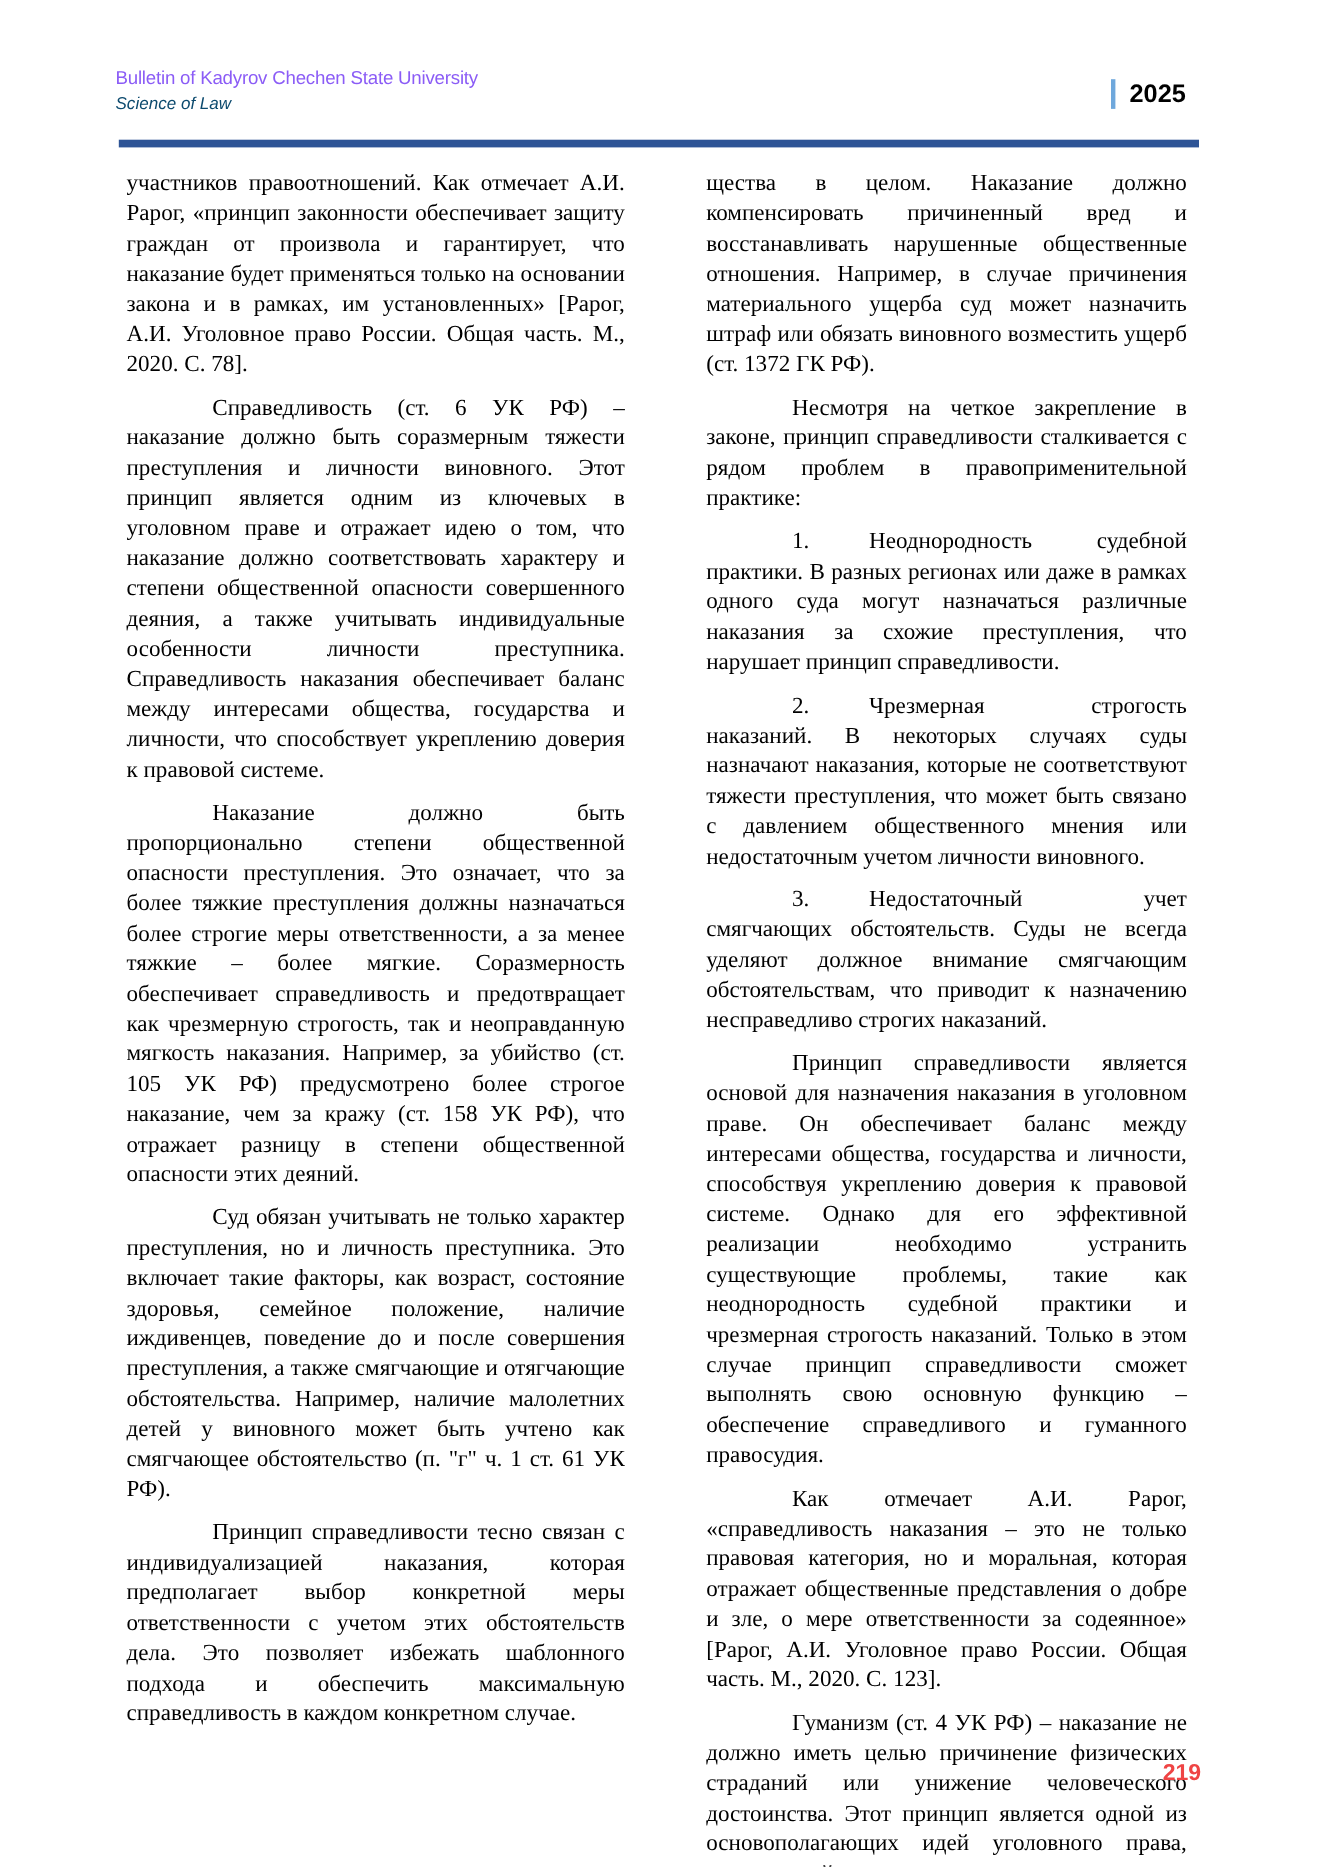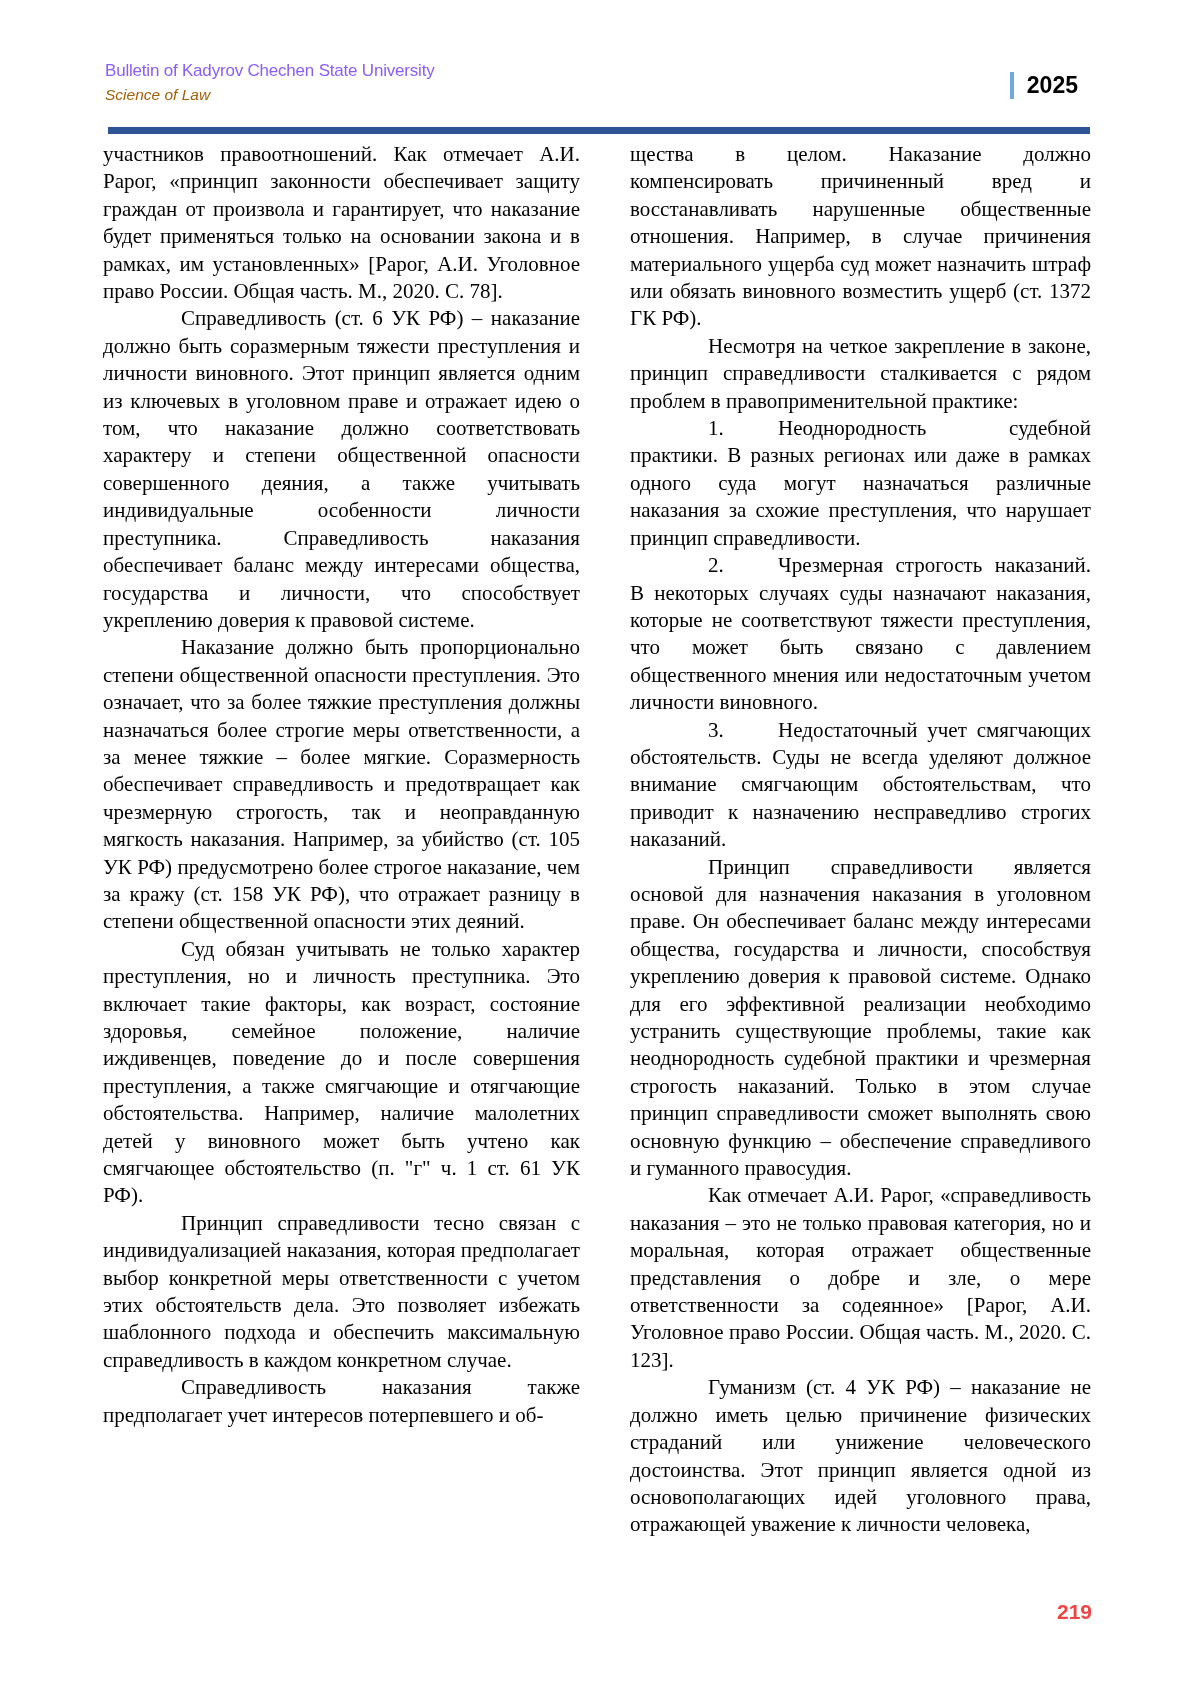--- a/index.html
+++ b/index.html
@@ -23,21 +23,21 @@
     font-size: 17px;
     font-weight: 500;
     letter-spacing: -0.2px;
     color: #8b5cf6;
     line-height: 22px;
   }
   .journal-subtitle {
     font-family: "Liberation Sans", sans-serif;
     font-style: italic;
     font-size: 15.5px;
-    color: #a16207;
+    color: #0c4a6e;
     line-height: 20px;
     margin-top: 3px;
   }
   .year-wrap {
     position: absolute;
     right: 14px;
     top: 12px;
     display: flex;
     align-items: center;
   }
@@ -69,21 +69,21 @@
     display: flex;
     gap: 50px;
   }
   .col { 
     font-size: 21px;
     line-height: 27.4px;
     text-align: justify;
   }
   .col-left  { width: 477px; }
   .col-right { width: 461px; }
-  .col p { margin: 0; padding: 0; }
+  .col p { margin: 12px; padding: 0; }
   .col p.indent { text-indent: 78px; }
   .li-num {
     display: inline-block;
     width: 70px;
     text-indent: 0;
   }
   .page-number {
     position: absolute;
     left: 1040px;
     top: 1600px;
@@ -109,21 +109,20 @@
 
 <div class="header-rule"></div>
 
 <main class="content">
   <div class="col col-left">
     <p>участников правоотношений. Как отмечает А.И. Рарог, «принцип законности обеспечивает защиту граждан от произвола и гарантирует, что наказание будет применяться только на основании закона и в рамках, им установленных» [Рарог, А.И. Уголовное право России. Общая часть. М., 2020. С. 78].</p>
     <p class="indent">Справедливость (ст. 6 УК РФ) – наказание должно быть соразмерным тяжести преступления и личности виновного. Этот принцип является одним из ключевых в уголовном праве и отражает идею о том, что наказание должно соответствовать характеру и степени общественной опасности совершенного деяния, а также учитывать индивидуальные особенности личности преступника. Справедливость наказания обеспечивает баланс между интересами общества, государства и личности, что способствует укреплению доверия к правовой системе.</p>
     <p class="indent">Наказание должно быть пропорционально степени общественной опасности преступления. Это означает, что за более тяжкие преступления должны назначаться более строгие меры ответственности, а за менее тяжкие – более мягкие. Соразмерность обеспечивает справедливость и предотвращает как чрезмерную строгость, так и неоправданную мягкость наказания. Например, за убийство (ст. 105 УК РФ) предусмотрено более строгое наказание, чем за кражу (ст. 158 УК РФ), что отражает разницу в степени общественной опасности этих деяний.</p>
     <p class="indent">Суд обязан учитывать не только характер преступления, но и личность преступника. Это включает такие факторы, как возраст, состояние здоровья, семейное положение, наличие иждивенцев, поведение до и после совершения преступления, а также смягчающие и отягчающие обстоятельства. Например, наличие малолетних детей у виновного может быть учтено как смягчающее обстоятельство (п. "г" ч. 1 ст. 61 УК РФ).</p>
     <p class="indent">Принцип справедливости тесно связан с индивидуализацией наказания, которая предполагает выбор конкретной меры ответственности с учетом этих обстоятельств дела. Это позволяет избежать шаблонного подхода и обеспечить максимальную справедливость в каждом конкретном случае.</p>
-    <p class="indent">Справедливость наказания также предполагает учет интересов потерпевшего и об-</p>
   </div>
   <div class="col col-right">
     <p>щества в целом. Наказание должно компенсировать причиненный вред и восстанавливать нарушенные общественные отношения. Например, в случае причинения материального ущерба суд может назначить штраф или обязать виновного возместить ущерб (ст. 1372 ГК РФ).</p>
     <p class="indent">Несмотря на четкое закрепление в законе, принцип справедливости сталкивается с рядом проблем в правоприменительной практике:</p>
     <p class="indent"><span class="li-num">1.</span><span>Неоднородность судебной практики. В разных регионах или даже в рамках одного суда могут назначаться различные наказания за схожие преступления, что нарушает принцип справедливости.</span></p>
     <p class="indent"><span class="li-num">2.</span><span>Чрезмерная строгость наказаний. В некоторых случаях суды назначают наказания, которые не соответствуют тяжести преступления, что может быть связано с давлением общественного мнения или недостаточным учетом личности виновного.</span></p>
     <p class="indent"><span class="li-num">3.</span><span>Недостаточный учет смягчающих обстоятельств. Суды не всегда уделяют должное внимание смягчающим обстоятельствам, что приводит к назначению несправедливо строгих наказаний.</span></p>
     <p class="indent">Принцип справедливости является основой для назначения наказания в уголовном праве. Он обеспечивает баланс между интересами общества, государства и личности, способствуя укреплению доверия к правовой системе. Однако для его эффективной реализации необходимо устранить существующие проблемы, такие как неоднородность судебной практики и чрезмерная строгость наказаний. Только в этом случае принцип справедливости сможет выполнять свою основную функцию – обеспечение справедливого и гуманного правосудия.</p>
     <p class="indent">Как отмечает А.И. Рарог, «справедливость наказания – это не только правовая категория, но и моральная, которая отражает общественные представления о добре и зле, о мере ответственности за содеянное» [Рарог, А.И. Уголовное право России. Общая часть. М., 2020. С. 123].</p>
     <p class="indent">Гуманизм (ст. 4 УК РФ) – наказание не должно иметь целью причинение физических страданий или унижение человеческого достоинства. Этот принцип является одной из основополагающих идей уголовного права, отражающей уважение к личности человека,</p>

